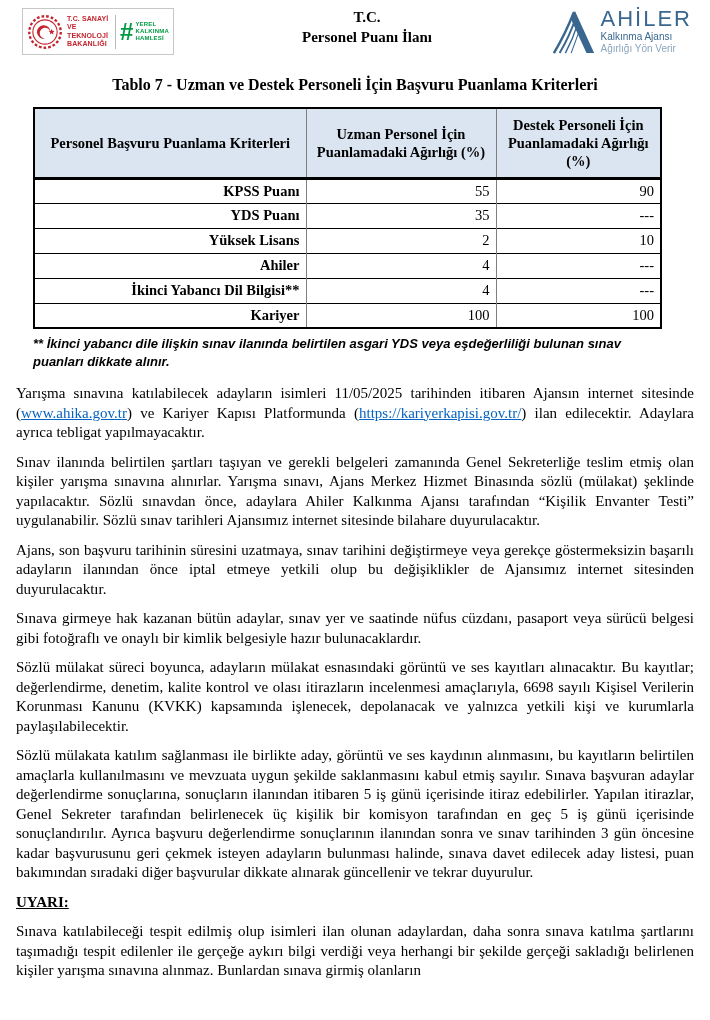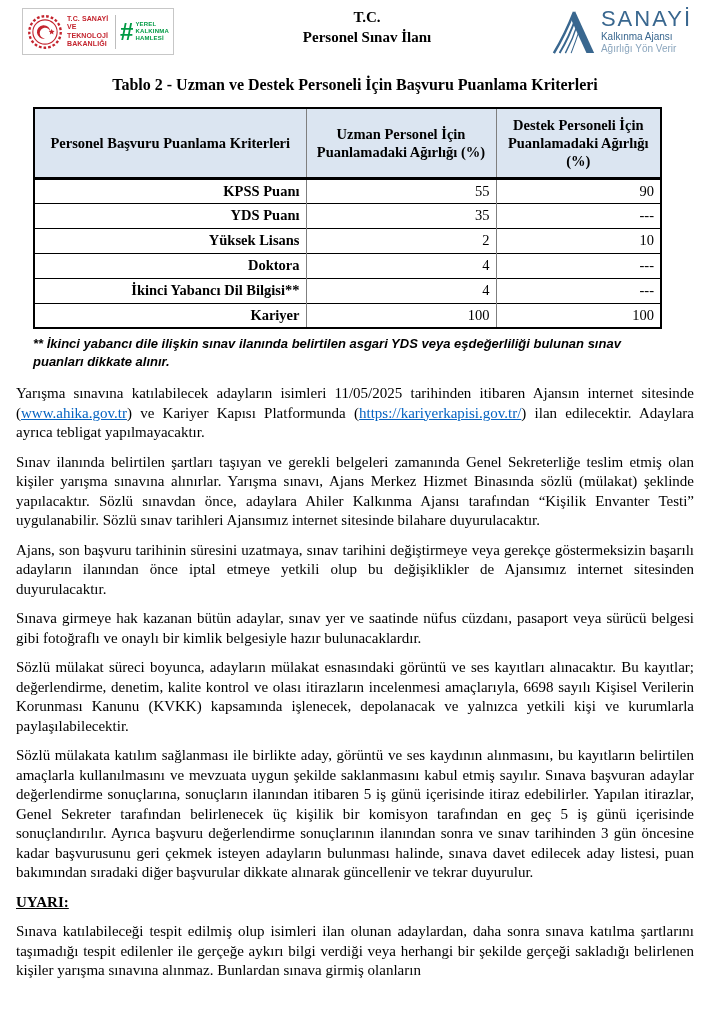--- a/index.html
+++ b/index.html
@@ -146,40 +146,40 @@
         <span class="hash-lines">
           <span>YEREL</span>
           <span>KALKINMA</span>
           <span>HAMLESİ</span>
         </span>
       </div>
     </div>
 
     <div class="center-title">
       <div class="l1">T.C.</div>
-      <div class="l3">Personel Sınav İlanı</div>
+      <div class="l3">Personel Puanı İlanı</div>
     </div>
 
     <div class="agency-box">
       <svg class="agency-a" width="46" height="46" viewBox="0 0 48 48">
         <path d="M25 2 L45 46 L37 46 L21 11 Z" fill="#39678f"></path>
         <path d="M24 3 Q15 26 3 46" stroke="#39678f" stroke-width="2.6" fill="none"></path>
         <path d="M26 9 Q19 29 9 46" stroke="#39678f" stroke-width="2" fill="none"></path>
         <path d="M28 15 Q23 31 15 46" stroke="#39678f" stroke-width="1.5" fill="none"></path>
         <path d="M30 21 Q26 33 21 46" stroke="#39678f" stroke-width="1.1" fill="none"></path>
       </svg>
       <div class="agency-text">
-        <div class="agency-name">SANAYİ</div>
+        <div class="agency-name">AHİLER</div>
         <div class="agency-sub1">Kalkınma Ajansı</div>
         <div class="agency-sub2">Ağırlığı Yön Verir</div>
       </div>
     </div>
   </div>
 
-  <div class="table-title">Tablo 2 - Uzman ve Destek Personeli İçin Başvuru Puanlama Kriterleri</div>
+  <div class="table-title">Tablo 7 - Uzman ve Destek Personeli İçin Başvuru Puanlama Kriterleri</div>
 
   <table class="criteria">
     <colgroup>
         <col class="c1">
         <col class="c2">
         <col class="c3">
       </colgroup>
     <thead>
       <tr>
         <th>Personel Başvuru Puanlama Kriterleri</th>
@@ -197,21 +197,21 @@
         <td class="crit">YDS Puanı</td>
         <td class="val">35</td>
         <td class="val">---</td>
       </tr>
       <tr>
         <td class="crit">Yüksek Lisans</td>
         <td class="val">2</td>
         <td class="val">10</td>
       </tr>
       <tr>
-        <td class="crit">Doktora</td>
+        <td class="crit">Ahiler</td>
         <td class="val">4</td>
         <td class="val">---</td>
       </tr>
       <tr>
         <td class="crit">İkinci Yabancı Dil Bilgisi**</td>
         <td class="val">4</td>
         <td class="val">---</td>
       </tr>
       <tr>
         <td class="crit">Kariyer</td>

